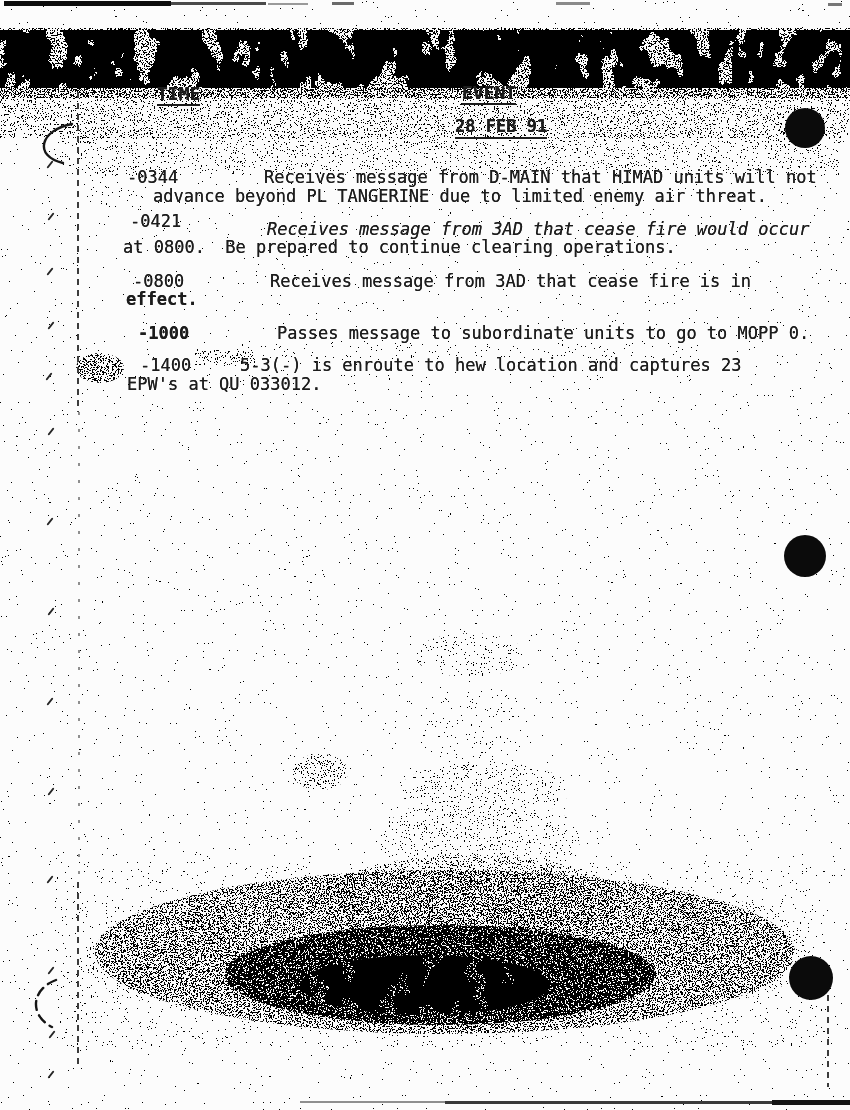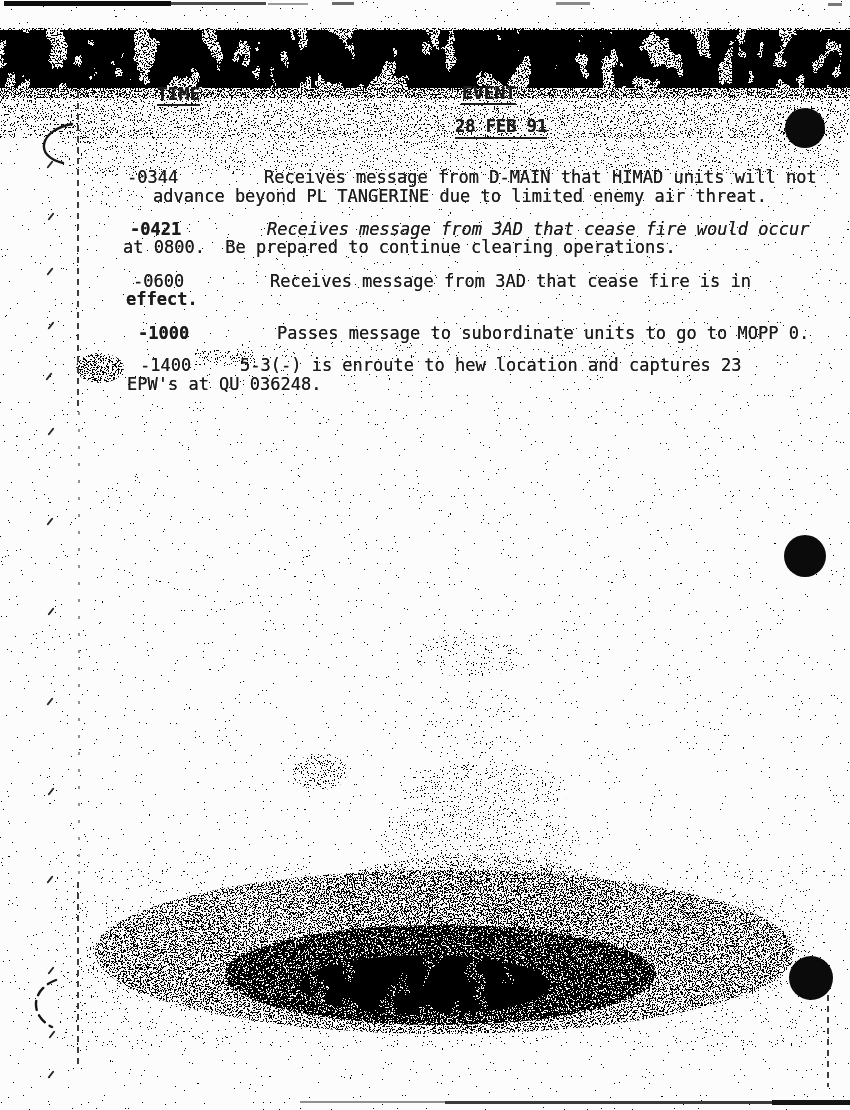--- a/index.html
+++ b/index.html
@@ -156,35 +156,35 @@
   <div class="txt hdr" style="left:462px;top:83px;">EVENT</div>
   <div class="txt date" style="left:455px;top:117px;">28 FEB 91</div>
 
   <div>
     <div class="txt" style="left:127px;top:168px;">-0344</div>
     <div class="txt" style="left:264px;top:168px;">Receives message from D-MAIN that HIMAD units will not</div>
     <div class="txt" style="left:121px;top:187px;margin-left:32px;">advance beyond PL TANGERINE due to limited enemy air threat.</div>
   </div>
 
   <div>
-    <div class="txt" style="left:130px;top:220px;font-weight:bold;">-0421</div>
+    <div class="txt" style="left:130px;top:212px;">-0421</div>
     <div class="txt" style="left:267px;top:220px;font-style:italic;">Receives message from 3AD that cease fire would occur</div>
     <div class="txt" style="left:123px;top:238px;">at 0800.  Be prepared to continue clearing operations.</div>
   </div>
 
   <div>
-    <div class="txt" style="left:133px;top:272px;">-0600</div>
+    <div class="txt" style="left:133px;top:272px;">-0800</div>
     <div class="txt" style="left:270px;top:272px;">Receives message from 3AD that cease fire is in</div>
     <div class="txt" style="left:126px;top:290px;font-weight:bold;">effect.</div>
   </div>
 
   <div>
     <div class="txt" style="left:138px;top:324px;font-weight:bold;">-1000</div>
     <div class="txt" style="left:277px;top:324px;">Passes message to subordinate units to go to MOPP 0.</div>
   </div>
 
   <div>
     <div class="txt" style="left:140px;top:356px;">-1400</div>
     <div class="txt" style="left:240px;top:356px;">5-3(-) is enroute to hew location and captures 23</div>
-    <div class="txt" style="left:127px;top:375px;">EPW's at QU 036248.</div>
+    <div class="txt" style="left:127px;top:375px;">EPW's at QU 033012.</div>
   </div>
 
 </div>
 
 </body></html>

